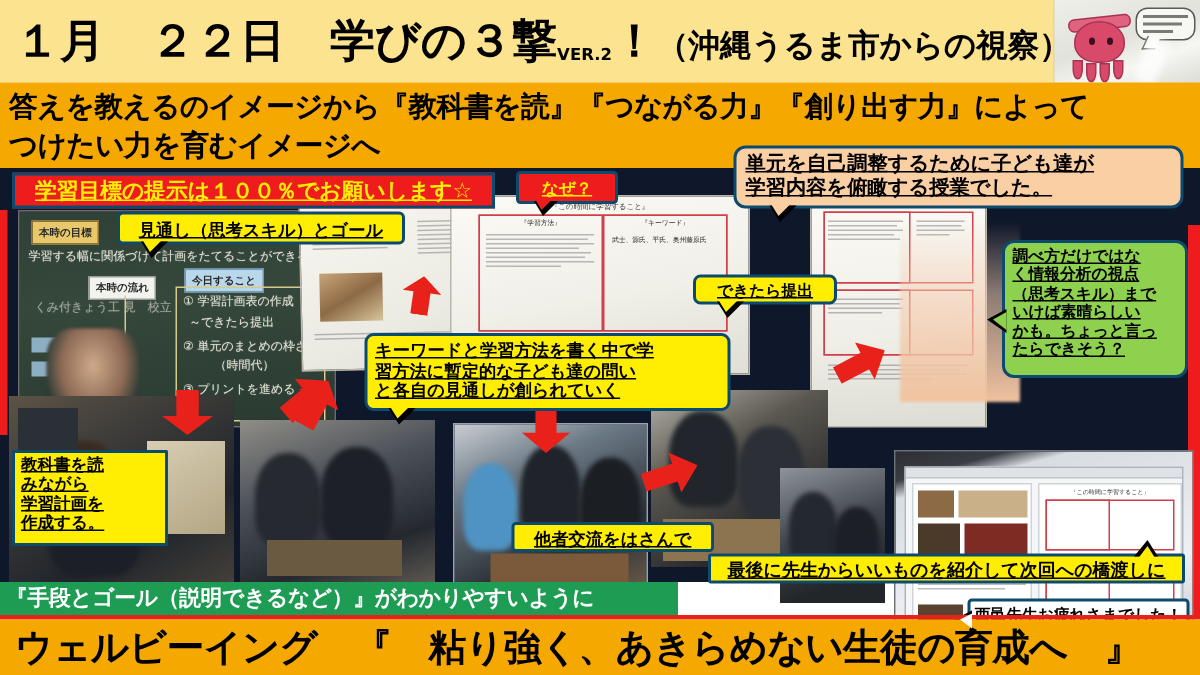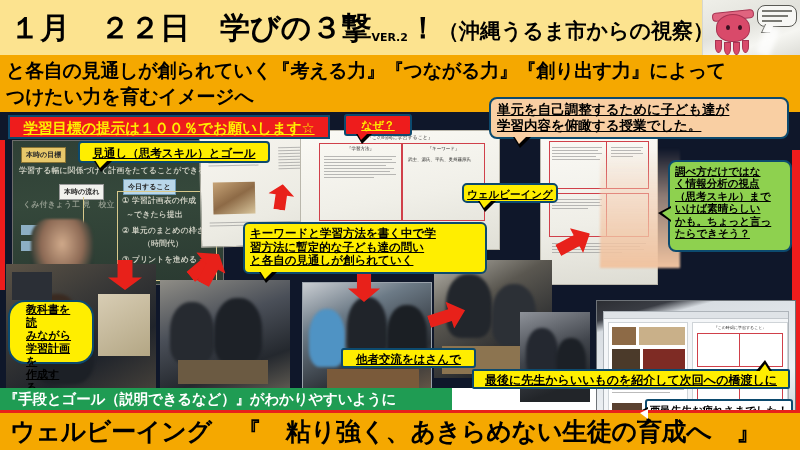--- a/index.html
+++ b/index.html
@@ -306,21 +306,21 @@
       <div class="eye" style="left:21px; top:10px;"></div>
     </div>
     <div class="leg" style="left:12px; top:40px;"></div>
     <div class="leg" style="left:21px; top:42px;"></div>
     <div class="leg" style="left:30px; top:42px;"></div>
     <div class="leg" style="left:39px; top:40px;"></div>
     <div class="glare"></div>
   </div>
 
   <div class="orange-band">
-    <div class="orange-line l1">と各自の見通しが創られていく『考える力』『つながる力』『創り出す力』によって</div>
+    <div class="orange-line l1">答えを教えるのイメージから『教科書を読』『つながる力』『創り出す力』によって</div>
     <div class="orange-line l2">つけたい力を育むイメージへ</div>
   </div>
 
   <div class="photo-area">
 
     <div class="red-left-bar" style="top:28px;"></div>
     <div class="red-right-bar" style="top:38px; height:262px;"></div>
 
     <div class="ph ph-board">
       <div class="bb-label" style="left:8px; top:6px;">本時の目標</div>
@@ -522,33 +522,33 @@
     <div class="cu">学習内容を俯瞰する授業でした。</div>
   </div>
 
   <div class="callout co-yellow tail-down" style="left:243px; top:222px; width:244px; height:52px; font-size:11.5px; padding:3px 5px; border-radius:6px;">
     <div class="cu">キーワードと学習方法を書く中で学</div>
     <div class="cu">習方法に暫定的な子ども達の問い</div>
     <div class="cu">と各自の見通しが創られていく</div>
   </div>
 
   <div class="callout co-yellow tail-down" style="left:462px; top:183px; width:96px; height:20px; font-size:10.5px; line-height:18px; text-align:center; border-radius:5px;">
-    <span class="cu">ウェルビーイング</span>
+    <span class="cu">できたら提出</span>
   </div>
 
   <div class="callout co-green tail-green-left" style="left:668px; top:160px; width:124px; height:92px; font-size:10.5px; padding:3px 5px; border-radius:8px;">
     <div class="cu">調べ方だけではな</div>
     <div class="cu">く情報分析の視点</div>
     <div class="cu">（思考スキル）まで</div>
     <div class="cu">いけば素晴らしい</div>
     <div class="cu">かも。ちょっと言っ</div>
     <div class="cu">たらできそう？</div>
   </div>
 
-  <div class="callout co-yellow" style="left:8px; top:300px; width:86px; height:64px; font-size:11px; padding:2px 16px; border-radius:17px;">
+  <div class="callout co-yellow" style="left:8px; top:300px; width:104px; height:64px; font-size:11px; padding:2px 4px; border-radius:1px;">
     <div class="cu">教科書を読</div>
     <div class="cu">みながら</div>
     <div class="cu">学習計画を</div>
     <div class="cu">作成する。</div>
   </div>
 
   <div class="callout co-yellow" style="left:341px; top:348px; width:135px; height:20px; font-size:11.5px; line-height:18px; text-align:center; border-radius:3px;">
     <span class="cu">他者交流をはさんで</span>
   </div>
 

